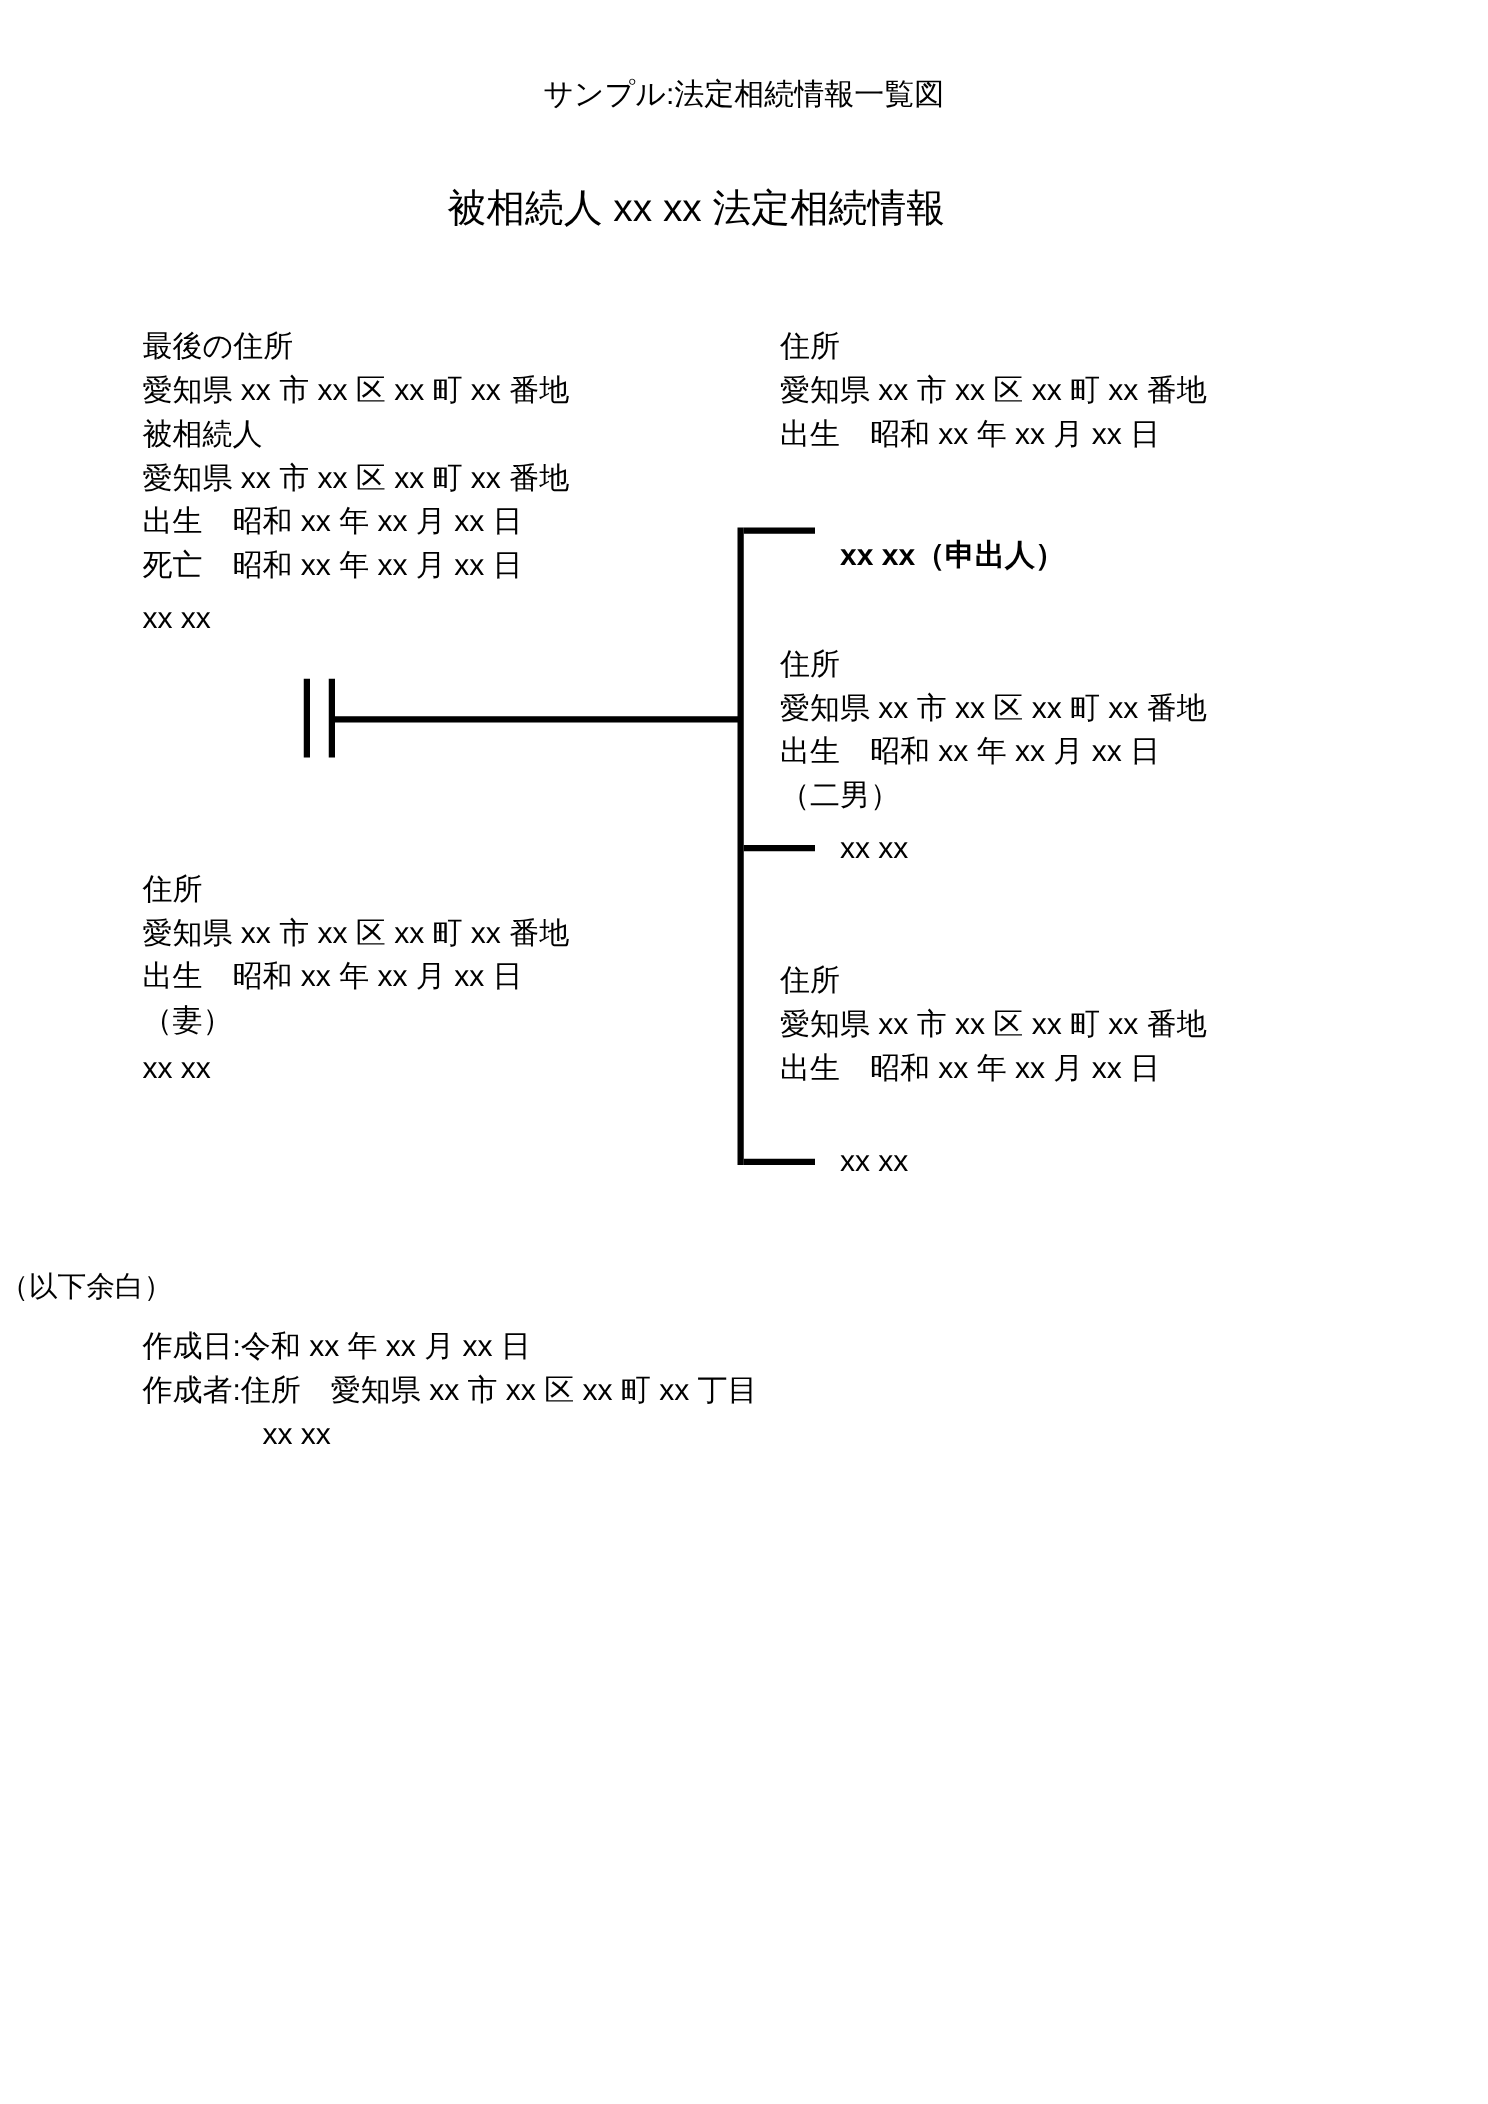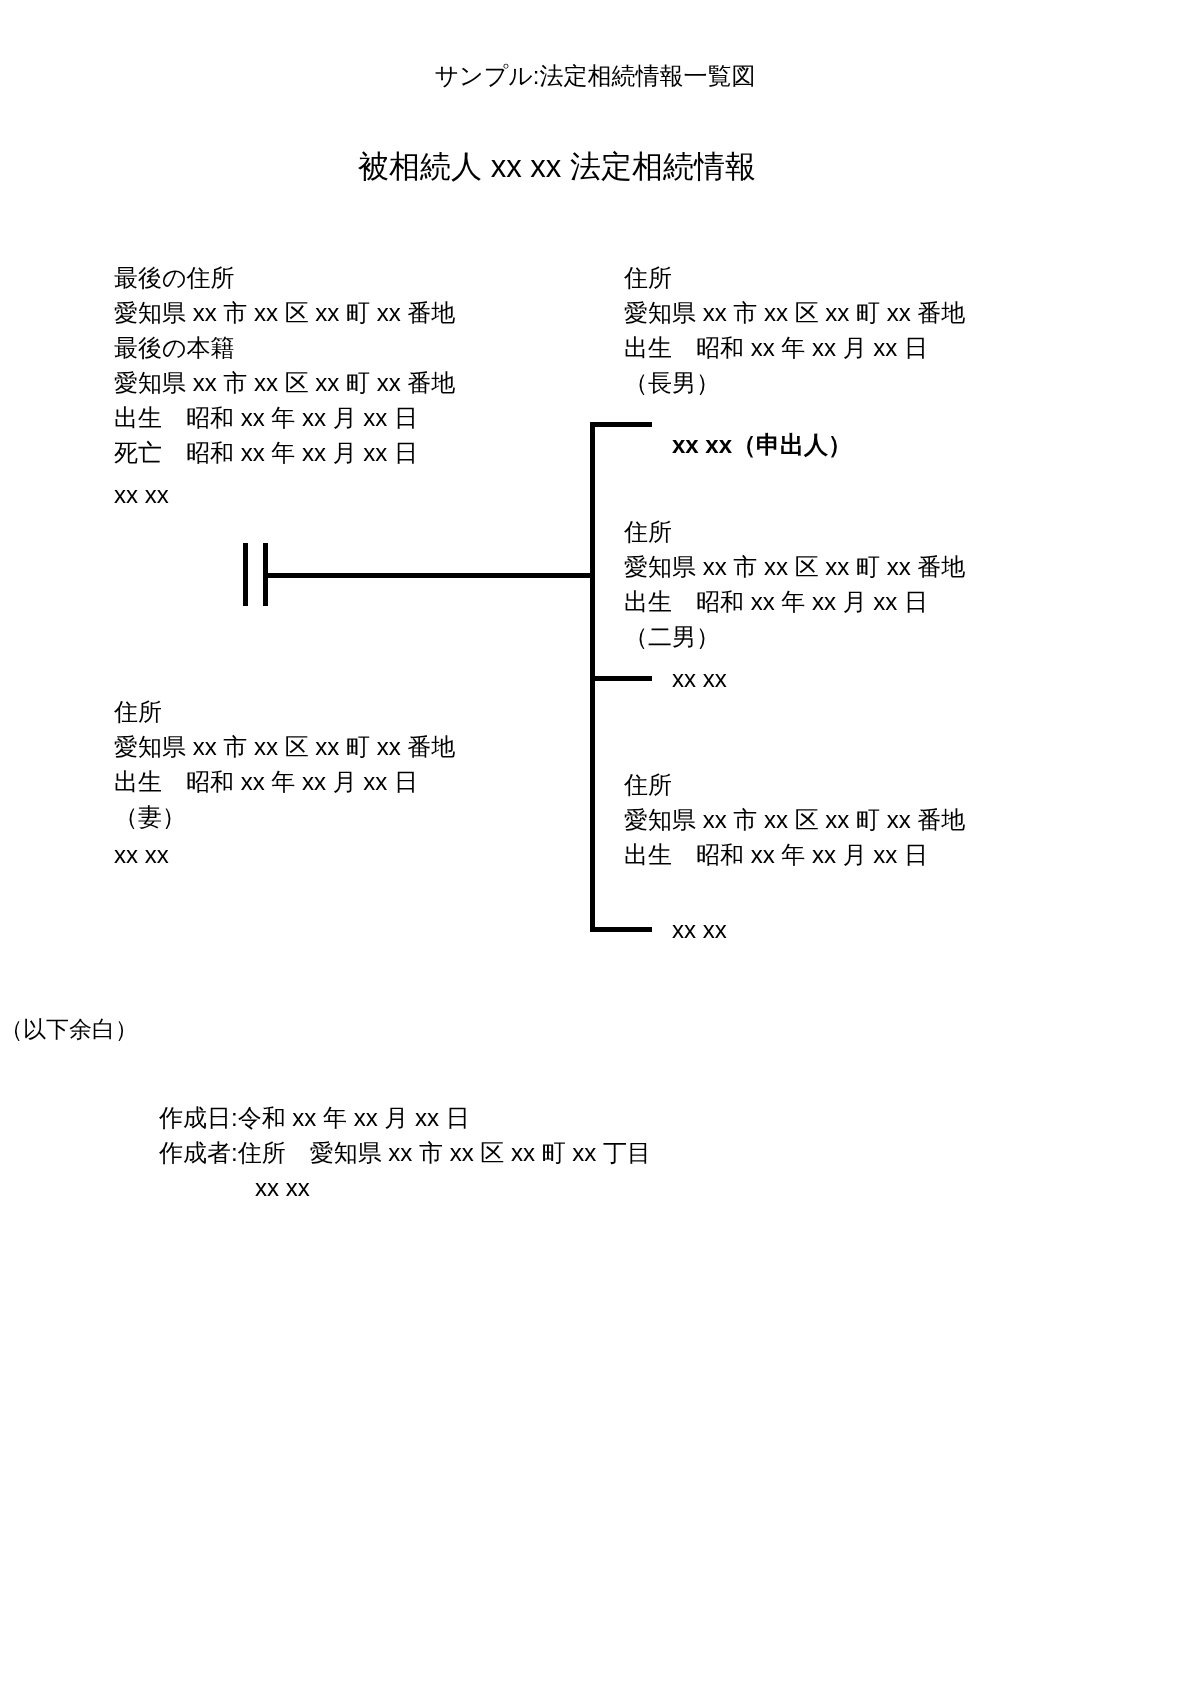--- a/index.html
+++ b/index.html
@@ -47,40 +47,39 @@
 
 <div class="page">
 
   <div class="abs header-note">サンプル:法定相続情報一覧図</div>
 
   <div class="abs doc-title">被相続人 xx xx 法定相続情報</div>
 
   <div class="abs" style="left:114px; top:260px;">
     <div class="tline">最後の住所</div>
     <div class="tline">愛知県 xx 市 xx 区 xx 町 xx 番地</div>
-    <div class="tline">最後の本籍</div>
+    <div class="tline">被相続人</div>
     <div class="tline">愛知県 xx 市 xx 区 xx 町 xx 番地</div>
     <div class="tline">出生　昭和 xx 年 xx 月 xx 日</div>
     <div class="tline">死亡　昭和 xx 年 xx 月 xx 日</div>
   </div>
   <div class="abs tline" style="left:114px; top:477px;">xx xx</div>
 
   <div class="abs" style="left:114px; top:694px;">
     <div class="tline">住所</div>
     <div class="tline">愛知県 xx 市 xx 区 xx 町 xx 番地</div>
     <div class="tline">出生　昭和 xx 年 xx 月 xx 日</div>
     <div class="tline">（妻）</div>
   </div>
   <div class="abs tline" style="left:114px; top:837px;">xx xx</div>
 
   <div class="abs" style="left:624px; top:260px;">
     <div class="tline">住所</div>
     <div class="tline">愛知県 xx 市 xx 区 xx 町 xx 番地</div>
     <div class="tline">出生　昭和 xx 年 xx 月 xx 日</div>
-    <div class="tline">（長男）</div>
   </div>
   <div class="abs tline" style="left:672px; top:427px;font-weight:bold;">xx xx（申出人）</div>
 
   <div class="abs" style="left:624px; top:514px;">
     <div class="tline">住所</div>
     <div class="tline">愛知県 xx 市 xx 区 xx 町 xx 番地</div>
     <div class="tline">出生　昭和 xx 年 xx 月 xx 日</div>
     <div class="tline">（二男）</div>
   </div>
   <div class="abs tline" style="left:672px; top:661px;">xx xx</div>
@@ -95,19 +94,19 @@
   <div class="treeline" style="left:243px; top:543px; width:5px; height:63px;"></div>
   <div class="treeline" style="left:263px; top:543px; width:5px; height:63px;"></div>
   <div class="treeline" style="left:266px; top:573px; width:326px; height:5px;"></div>
   <div class="treeline" style="left:590px; top:422px; width:5px; height:510px;"></div>
   <div class="treeline" style="left:595px; top:422px; width:57px; height:5px;"></div>
   <div class="treeline" style="left:595px; top:676px; width:57px; height:5px;"></div>
   <div class="treeline" style="left:595px; top:927px; width:57px; height:5px;"></div>
 
   <div class="abs blank-note">（以下余白）</div>
 
-  <div class="abs" style="left:114px; top:1100px;margin-left:45px;">
+  <div class="abs" style="left:114px; top:1060px;">
     <div class="tline">作成日:令和 xx 年 xx 月 xx 日</div>
     <div class="tline">作成者:住所　愛知県 xx 市 xx 区 xx 町 xx 丁目</div>
     <div class="tline footer-indent">xx xx</div>
   </div>
 
 </div>
 
 </body></html>

